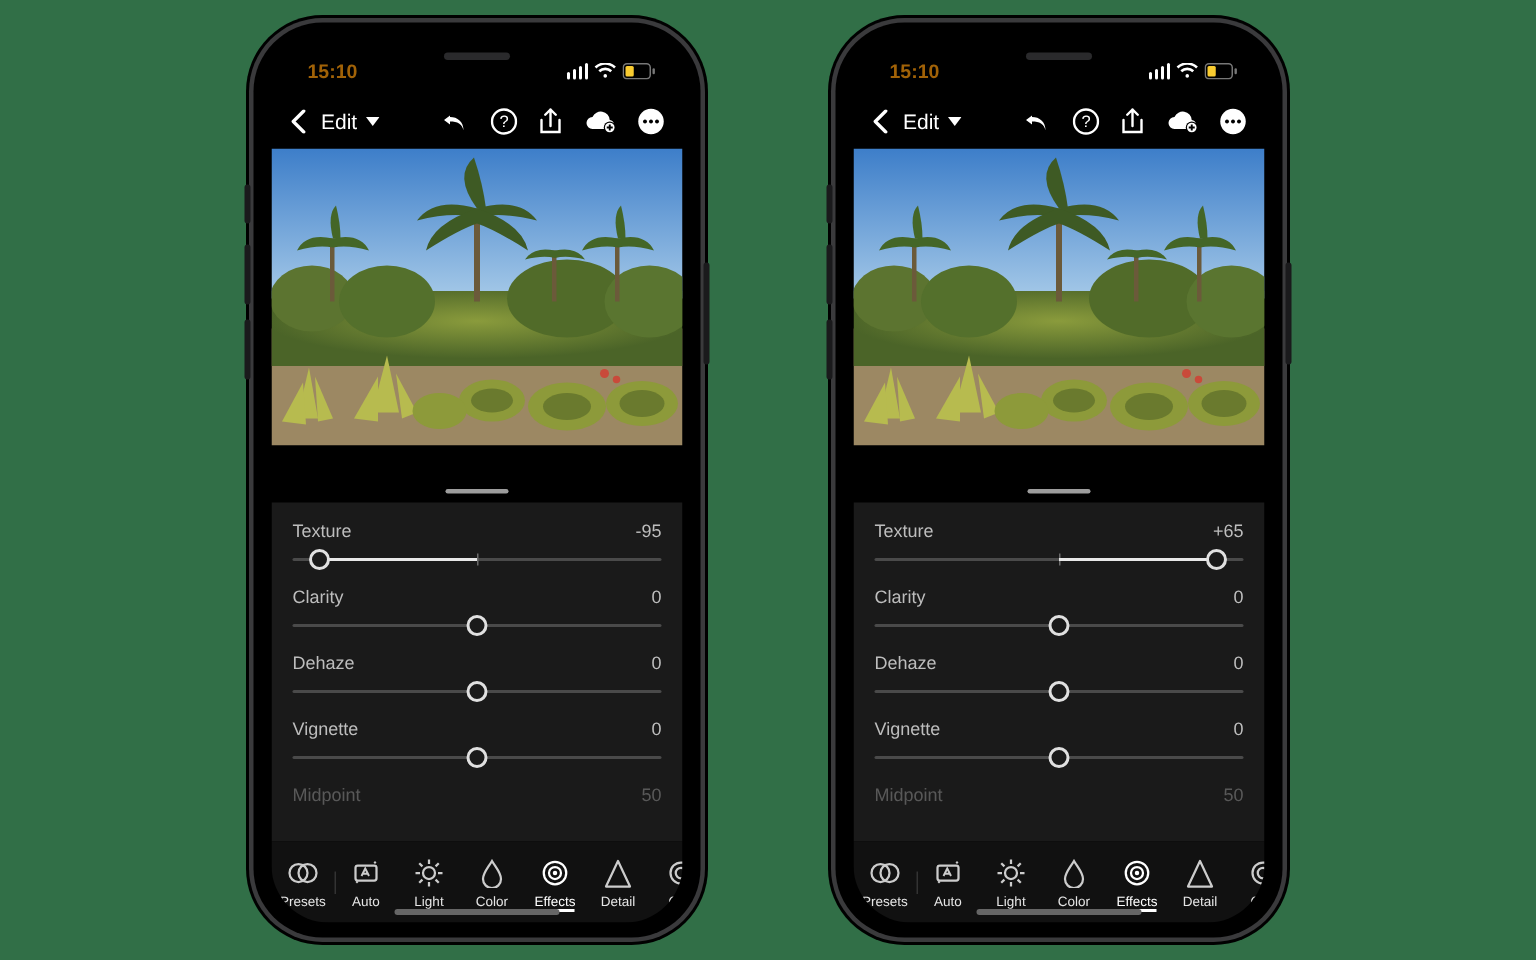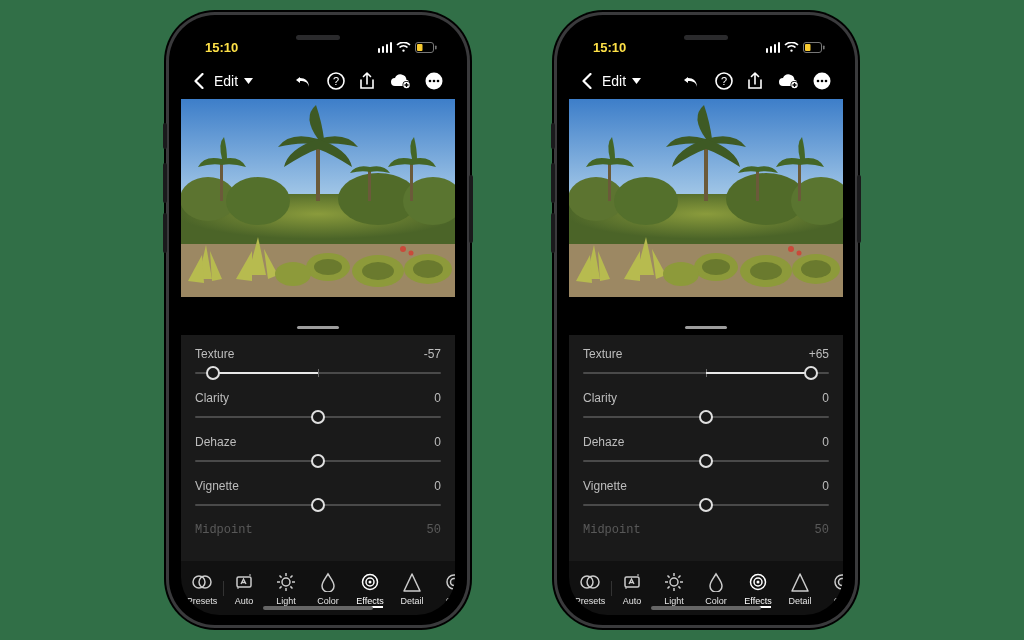--- a/index.html
+++ b/index.html
@@ -49,21 +49,21 @@
     border-bottom-right-radius:16px;
     z-index:10;
     display:flex; align-items:center; justify-content:center;
   }
   .speaker { width:44px; height:5px; background:#2a2a2c; border-radius:3px; }
 
   .statusbar {
     height:38px;
     display:flex; align-items:center; justify-content:space-between;
     padding: 6px 18px 0 24px;
-    color:#fde047; font-size:13px; font-weight:600;
+    color:#a16207; font-size:13px; font-weight:600;
   }
   .status-right { display:flex; align-items:center; gap:4px; }
   .sig-bars { display:flex; align-items:flex-end; gap:1.5px; }
   .sig-bars span { width:2.5px; background:#fff; border-radius:1px; }
   .sig-bars span:nth-child(1){height:5px;} .sig-bars span:nth-child(2){height:7px;}
   .sig-bars span:nth-child(3){height:9px;} .sig-bars span:nth-child(4){height:11px;}
 
   .navbar {
     height:36px;
     display:flex; align-items:center; justify-content:space-between;
@@ -95,21 +95,21 @@
   }
   .slider-row { display:flex; flex-direction:column; gap:4px; padding:4px 0 6px 0;}
   .slider-head { display:flex; justify-content:space-between; align-items:flex-start;}
   .slider-head .label { color:#bdbdbd; }
   .slider-head .val   { color:#bdbdbd; }
   .track { position:relative; height:16px; display:flex; align-items:center; }
   .line { height:2px; width:100%; background:#4a4a4a; border-radius:1px; position:relative;}
   .fill { position:absolute; top:0; height:2px; background:#e8e8e8; }
   .mid-tick { position:absolute; left:50%; top:-3px; width:1px; height:8px; background:#6a6a6a;}
   .knob { position:absolute; top:50%; width:14px; height:14px; border:2px solid #e0e0e0; border-radius:50%; background:#1a1a1a; transform:translate(-50%,-50%); }
-  .faded { opacity:0.38;font-family:Liberation Mono, monospace; }
+  .faded { opacity:0.38; }
 
   .toolbar {
     height:54px;
     background:#111;
     display:flex;
     align-items:center;
     color:#e5e5e5;
     font-size:9px;
     overflow:hidden;
   }
@@ -285,21 +285,21 @@
     </div>
 
     <div class="grabber-area">
         <div class="grabber"></div>
       </div>
 
     <div class="sliders">
       <div class="slider-row">
         <div class="slider-head">
             <span class="label">Texture</span>
-            <span class="val">-57</span>
+            <span class="val">-95</span>
           </div>
         <div class="track">
             <div class="line">
               <div class="mid-tick"></div>
               <div class="fill" style="left:7.5%;right:50%"></div>
             </div>
             <div class="knob" style="left:7.5%"></div>
           </div>
       </div>
       <div class="slider-row">

